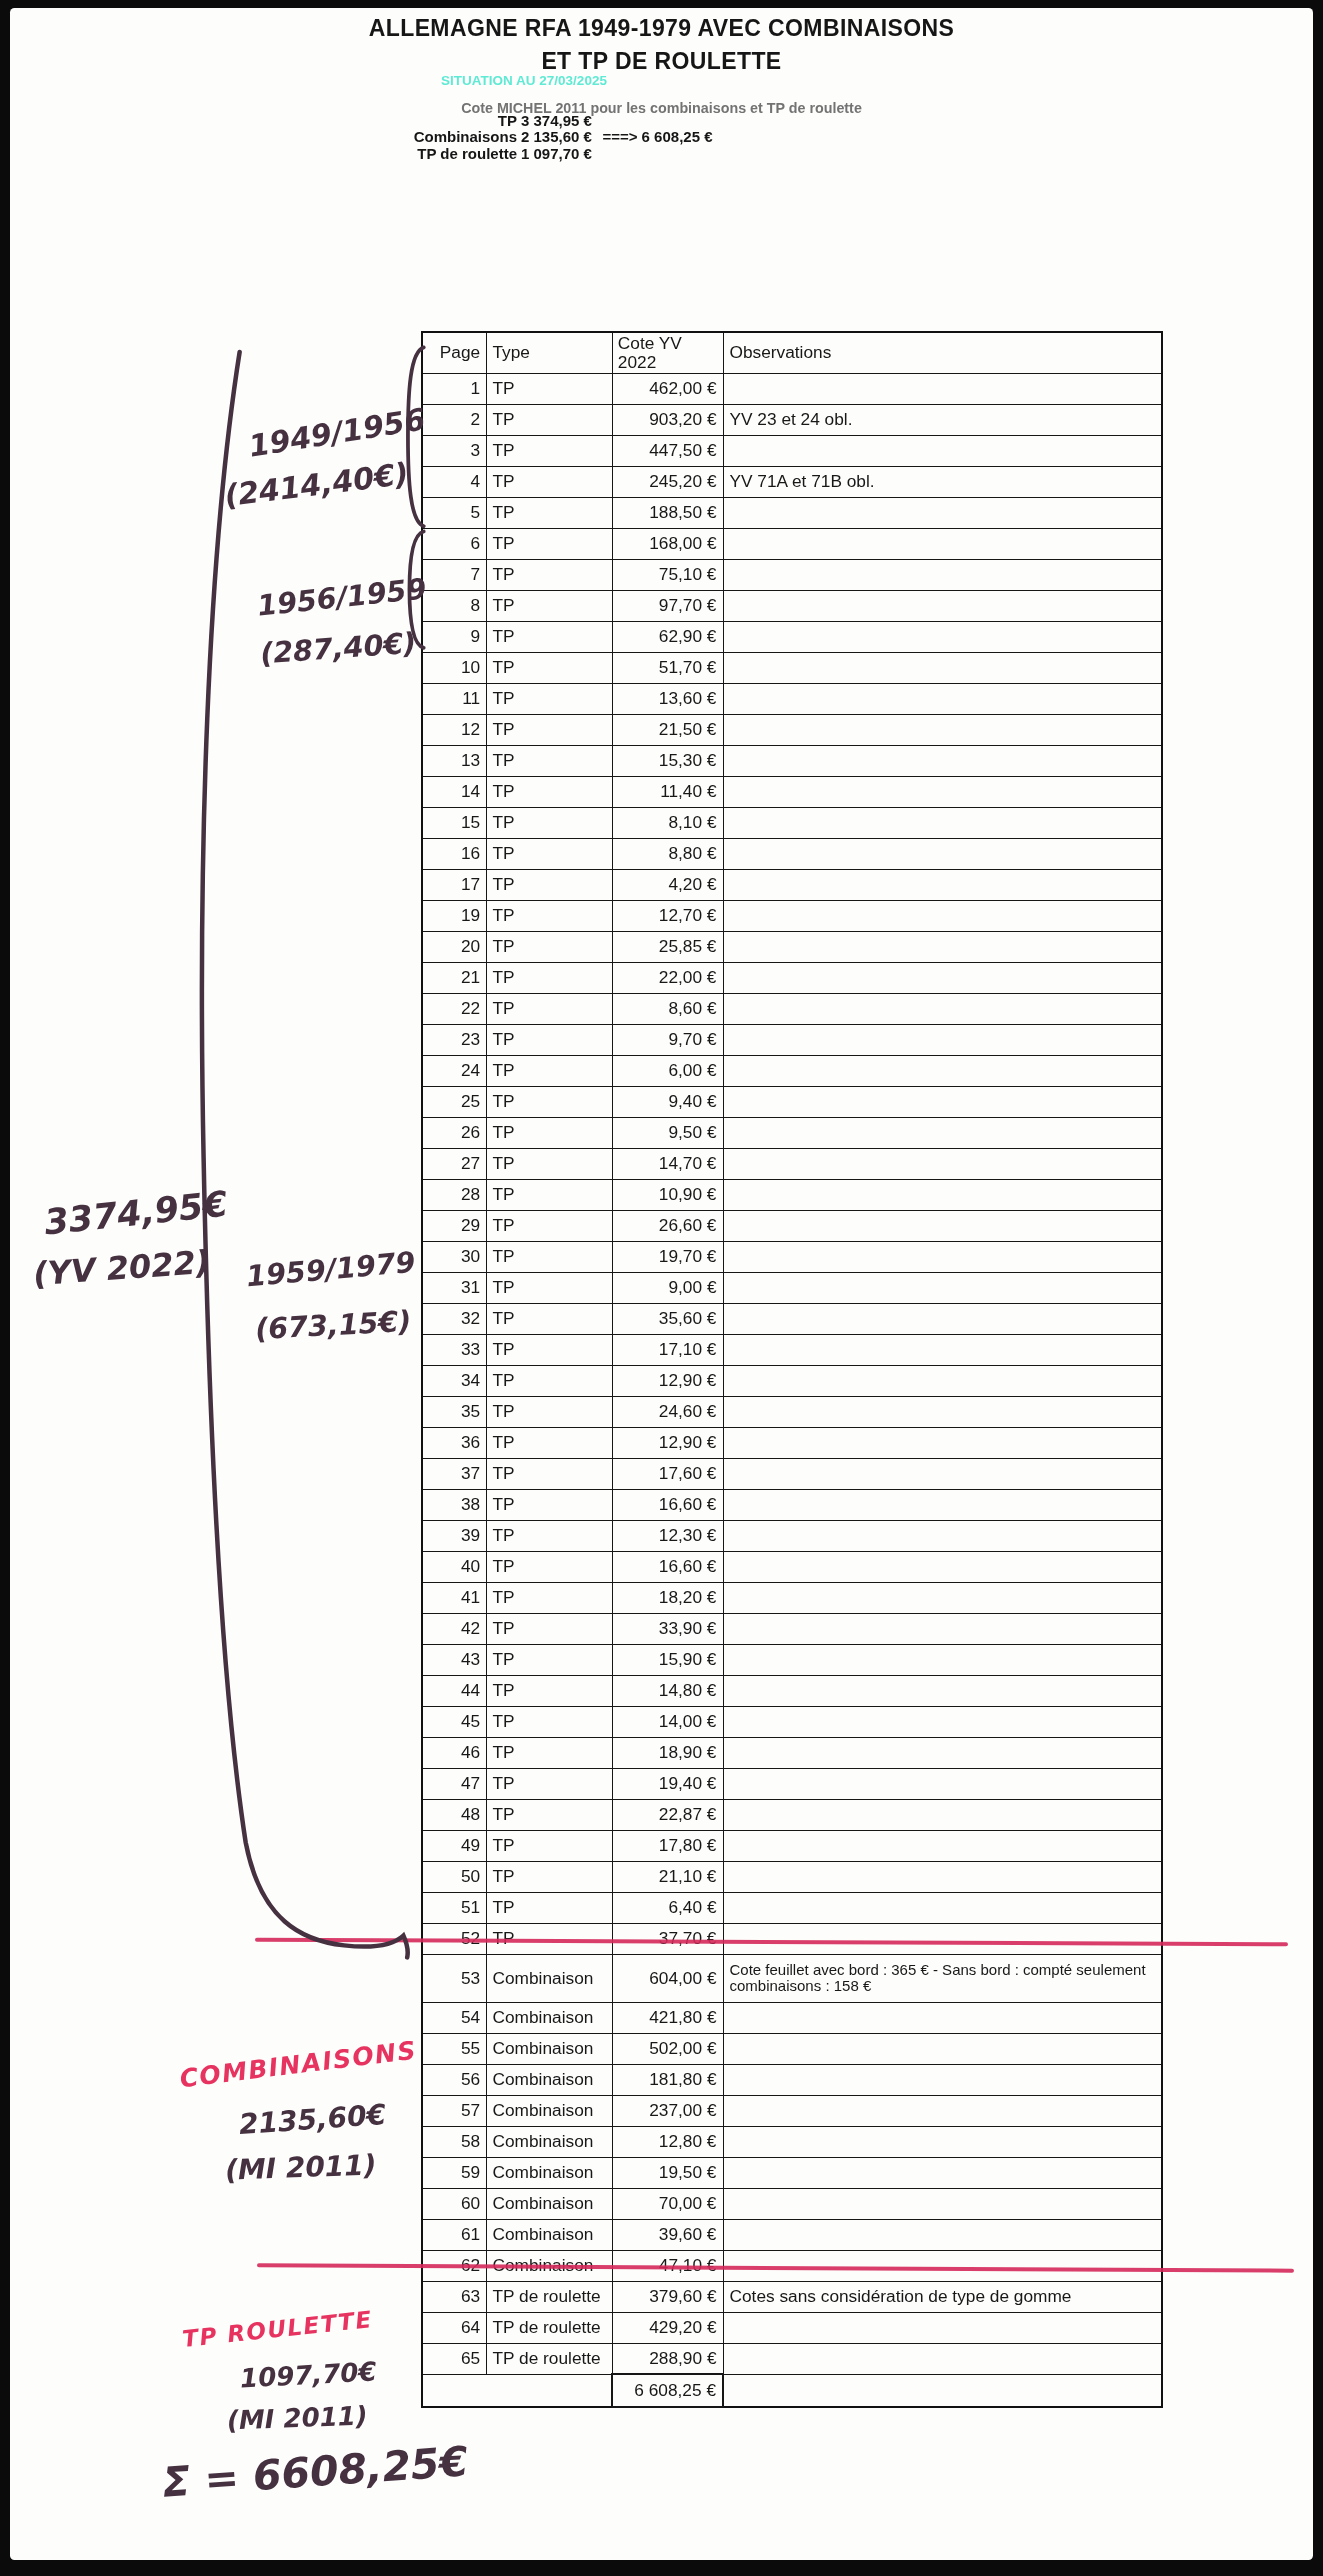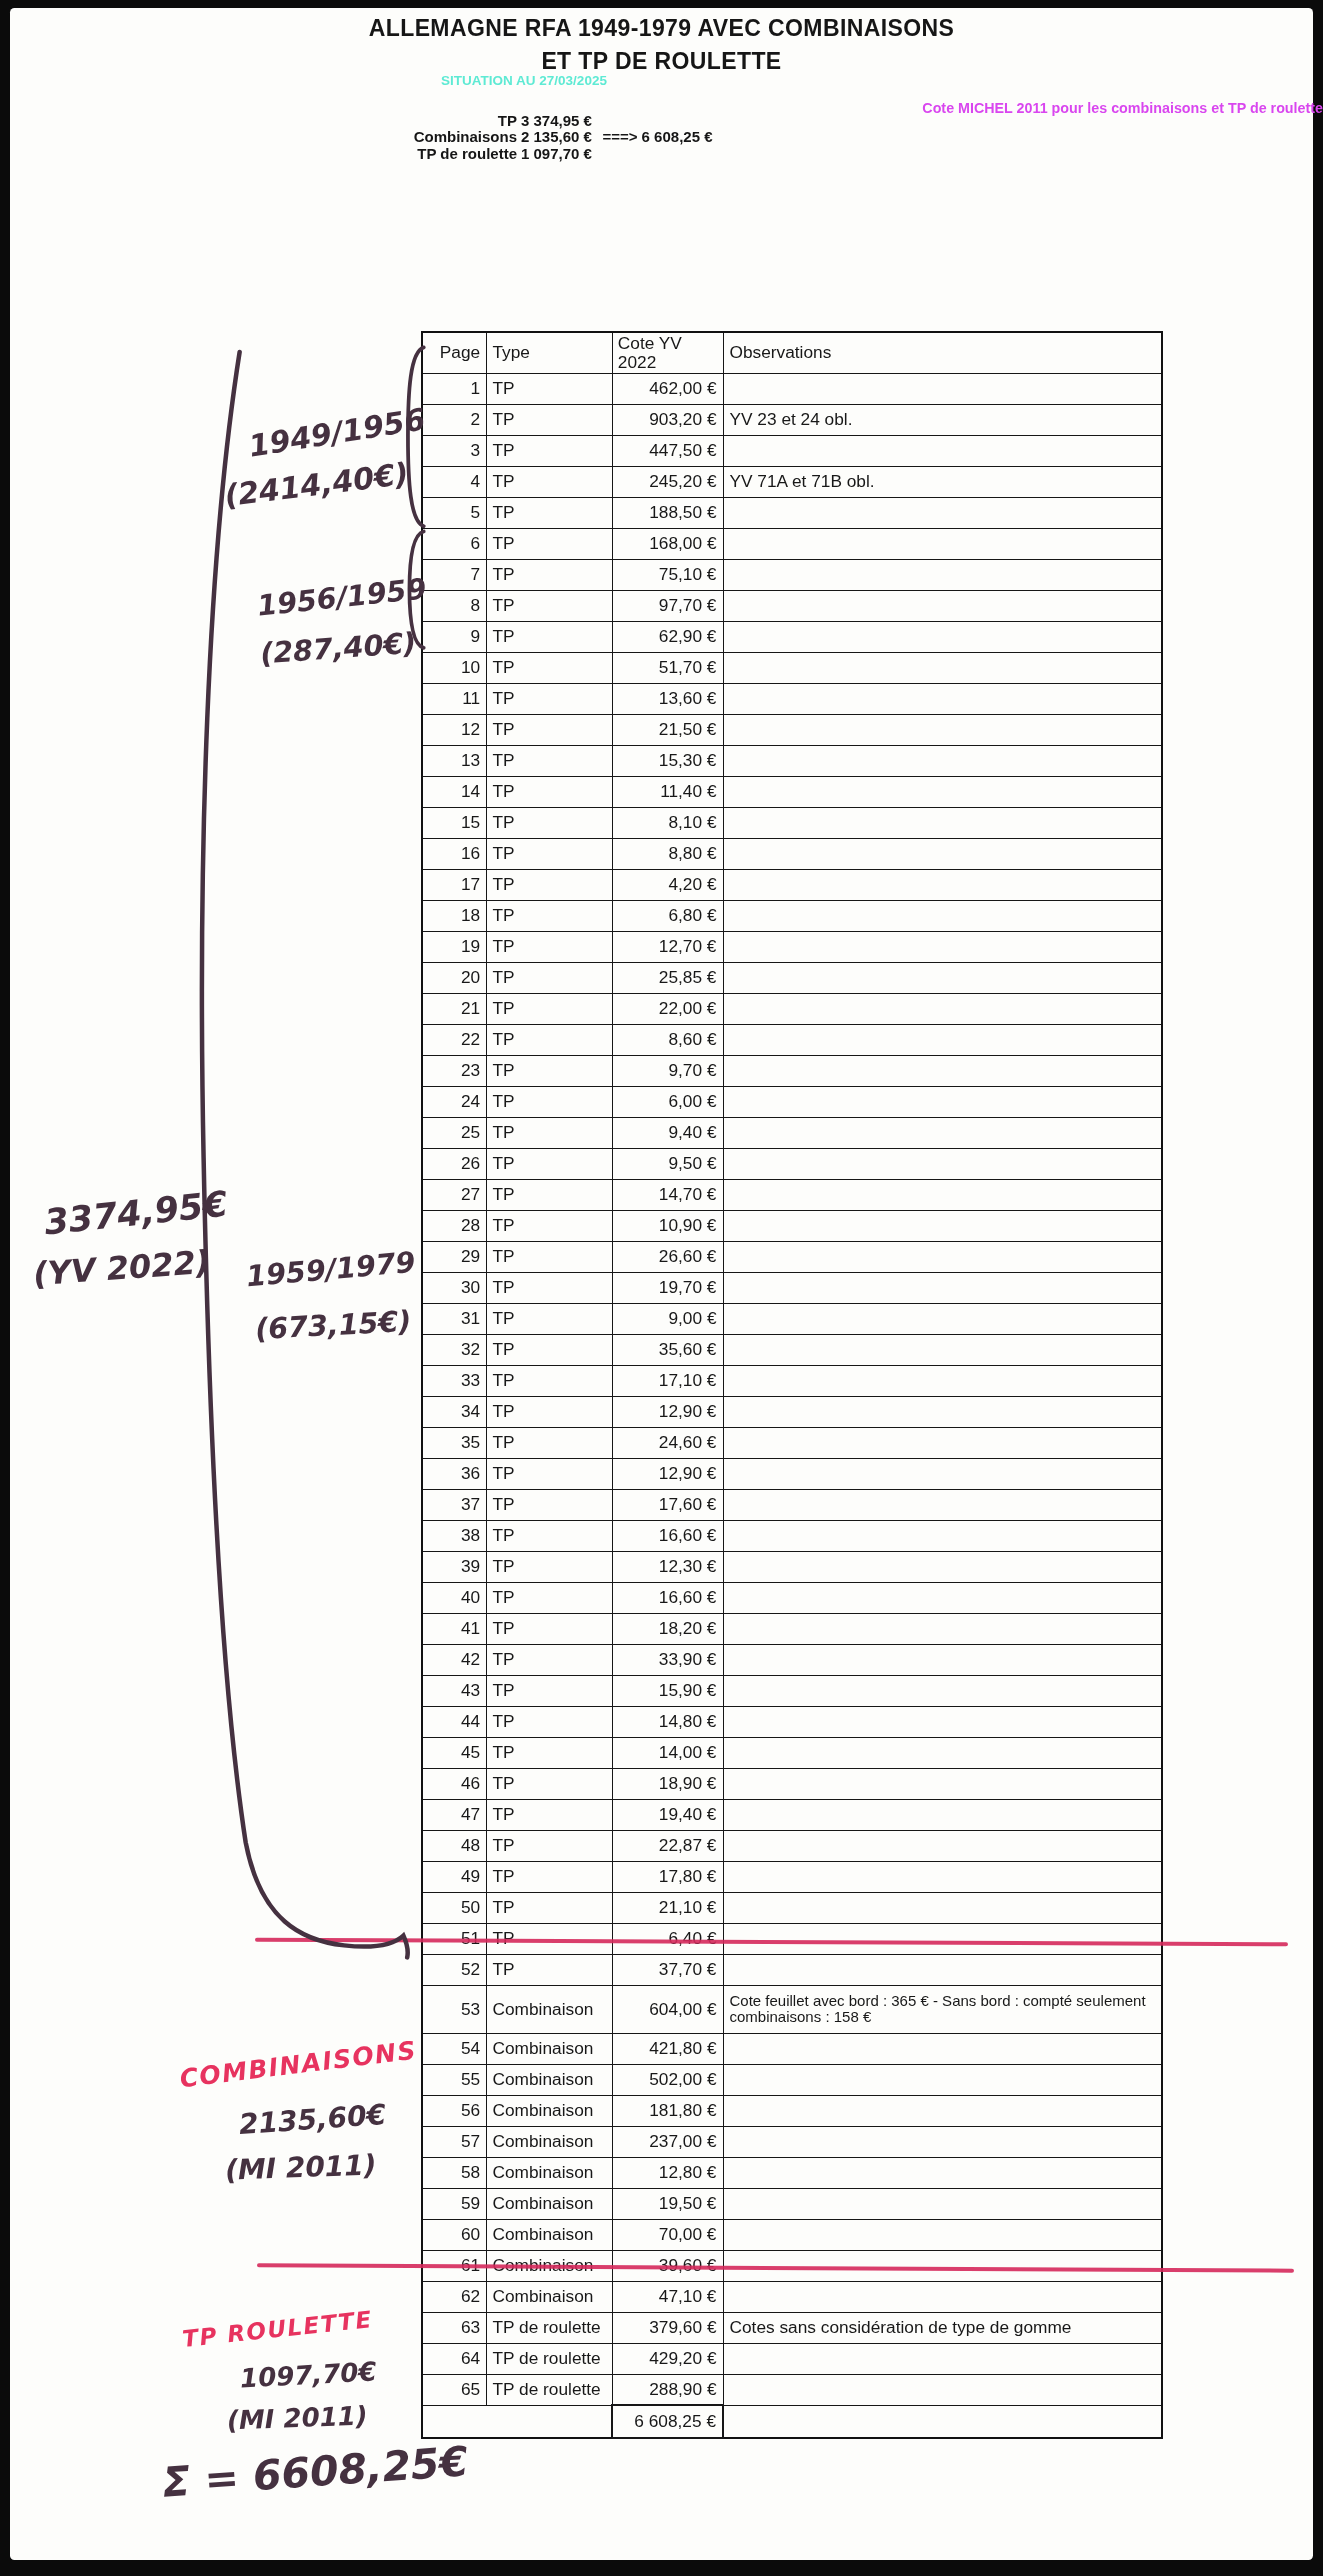--- a/index.html
+++ b/index.html
@@ -5,22 +5,22 @@
   html,body{margin:0;padding:0;background:#222;}
   .scan{position:relative;width:1323px;height:2576px;background:#0b0b0b;overflow:hidden;
         font-family:"Liberation Sans",sans-serif;}
   .sheet{position:absolute;left:9.8px;top:8.3px;right:9.8px;bottom:16.5px;background:#fdfdfb;border-radius:4.5px;}
   
   .t1,.t2{position:absolute;left:0;width:1323px;text-align:center;font-weight:bold;
           font-size:23px;color:#161616;letter-spacing:0.4px;}
   .t1{top:15px;} .t2{top:48px;}
   .sub{position:absolute;left:0;top:73px;width:1048px;text-align:center;font-weight:bold;
        font-size:13.5px;color:#5eead4;}
-  .note{position:absolute;left:0;top:100px;width:1323px;text-align:right;font-weight:bold;
-        font-size:14.3px;color:#d946ef;}
+  .note{position:absolute;left:0;top:100px;width:1323px;text-align:center;font-weight:bold;
+        font-size:14.3px;color:#737373;}
   
   .sumrow{position:absolute;left:248px;width:676px;display:flex;font-weight:bold;
           font-size:15px;color:#161616;line-height:16.5px;}
   .sl{width:269px;text-align:right;}
   .sv{margin-left:4px;white-space:pre;}
   .se{margin-left:10.5px;white-space:pre;}
   
   .tblwrap{position:absolute;left:421px;top:299px;}
   table.stamp{border-collapse:collapse;table-layout:fixed;background:#fdfdfb;}
   table.stamp td,table.stamp th{border:1.5px solid #161616;box-sizing:border-box;
@@ -180,26 +180,20 @@
             <td class="c-cote">8,80 €</td>
             <td class="c-obs"></td>
           </tr>
           <tr>
             <td class="c-page">17</td>
             <td class="c-type">TP</td>
             <td class="c-cote">4,20 €</td>
             <td class="c-obs"></td>
           </tr>
           <tr>
-            <td class="c-page">18</td>
-            <td class="c-type">TP</td>
-            <td class="c-cote">6,80 €</td>
-            <td class="c-obs"></td>
-          </tr>
-          <tr>
             <td class="c-page">19</td>
             <td class="c-type">TP</td>
             <td class="c-cote">12,70 €</td>
             <td class="c-obs"></td>
           </tr>
           <tr>
             <td class="c-page">20</td>
             <td class="c-type">TP</td>
             <td class="c-cote">25,85 €</td>
             <td class="c-obs"></td>

